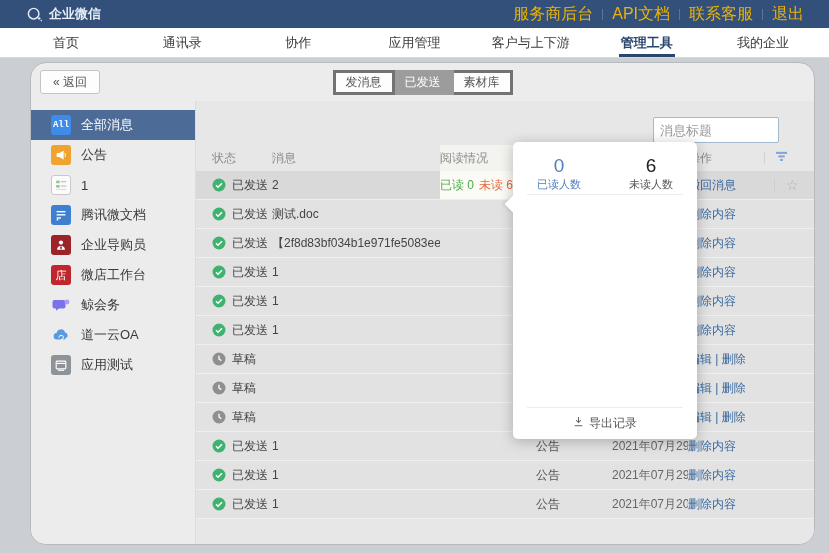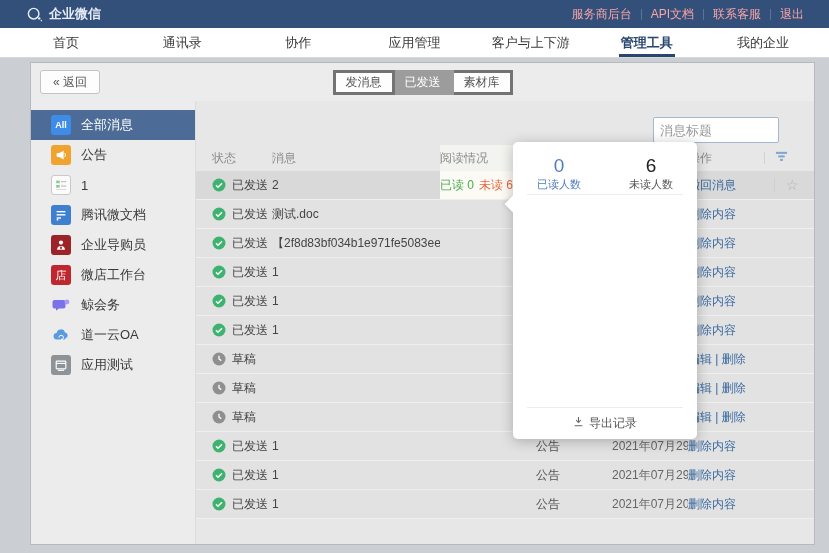--- a/index.html
+++ b/index.html
@@ -3,45 +3,45 @@
 <meta charset="utf-8">
 <style>
   * { margin:0; padding:0; box-sizing:border-box; }
   html,body { width:829px; height:553px; }
   body { font-family:"Liberation Sans","DejaVu Sans",sans-serif; background:#cbced2; position:relative; overflow:hidden; }
 
   
   .topbar { position:absolute; left:0; top:0; width:829px; height:28px; background:#33507b; display:flex; align-items:center; justify-content:space-between; padding:0 16px 0 26px; }
   .brand { display:flex; align-items:center; gap:6px; color:#e6ecf5; font-size:13px; font-weight:bold; }
   .brand svg { display:block; }
-  .top-links { display:flex; align-items:center; font-size:12px; color:#fca5a5; }
+  .top-links { display:flex; align-items:center; font-size:16px; color:#eab308; }
   .top-links span.lnk { padding:0 9px; cursor:pointer; }
   .top-links i.sep { width:1px; height:11px; background:#5c739c; }
 
   
   .nav { position:absolute; left:0; top:28px; width:829px; height:30px; background:#ffffff; border-bottom:1px solid #d8d8d8; display:flex; padding:0 8px; }
   .nav-item { flex:1; display:flex; align-items:center; justify-content:center; font-size:13px; color:#3a3a3a; cursor:pointer; position:relative; }
   .nav-item.active { color:#29466d; font-weight:bold; }
   .nav-item.active::after { content:""; position:absolute; left:50%; transform:translateX(-50%); bottom:0; width:56px; height:3px; background:#29466d; }
 
   
-  .card { position:absolute; left:30px; top:62px; width:785px; height:483px; background:#ececec; border:1px solid #b7babd; border-radius:0; overflow:hidden; }
+  .card { position:absolute; left:30px; top:62px; width:785px; height:483px; background:#ececec; border:1px solid #b7babd; border-radius:16px; overflow:hidden; }
 
   .toolbar { position:absolute; left:0; top:0; width:100%; height:38px; display:flex; align-items:center; }
   .back-btn { margin-left:9px; height:24px; padding:0 12px; background:#fdfdfd; border:1px solid #c3c3c3; border-radius:3px; font-size:12px; color:#555; display:flex; align-items:center; cursor:pointer; }
   .tabs { position:absolute; left:50%; transform:translateX(-50%); top:7px; display:flex; }
   .tab { height:25px; min-width:56px; padding:0 10px; display:flex; align-items:center; justify-content:center; font-size:12px; color:#555; background:#fdfdfd; border:3px solid #737373; cursor:pointer; }
   .tab + .tab { border-left:none; }
   .tab.active { background:#9c9c9c; border-color:#9c9c9c; color:#fff; }
 
   
   .sidebar { position:absolute; left:0; top:38px; width:165px; height:445px; background:#ececec; border-right:1px solid #dcdcdc; padding-top:9px; }
   .side-item { height:30px; display:flex; align-items:center; gap:10px; padding-left:20px; font-size:13px; color:#3a3a3a; cursor:pointer; }
   .side-item.selected { background:#4c6b96; color:#fff; }
-  .app-ic { width:20px; height:20px; border-radius:3px; display:flex; align-items:center; justify-content:center; flex:none; }
+  .app-ic { width:20px; height:20px; border-radius:3px; display:flex; align-items:center; justify-content:center; flex:none;font-family:Liberation Mono, monospace; }
   .ic-all  { background:#3f8ce8; color:#fff; font-size:9px; font-weight:bold; }
   .ic-ann  { background:#f0a32f; }
   .ic-note { background:#fbfbfb; border:1px solid #c9c9c9; }
   .ic-doc  { background:#3e7fd0; }
   .ic-guide{ background:#9c2328; }
   .ic-shop { background:#c0262d; color:#fff; font-size:11px; }
   .ic-chat { background:transparent; }
   .ic-cloud{ background:transparent; }
   .ic-app  { background:#8e9398; }
 

